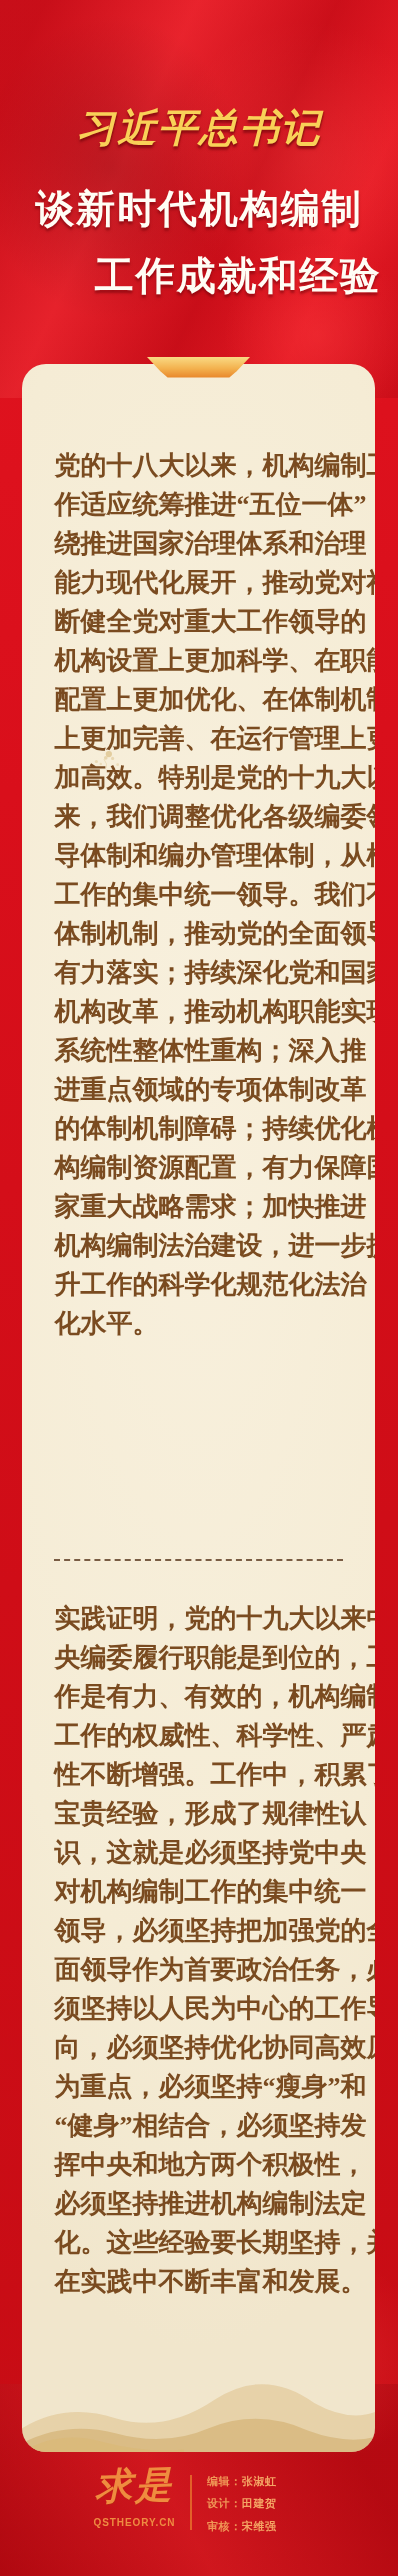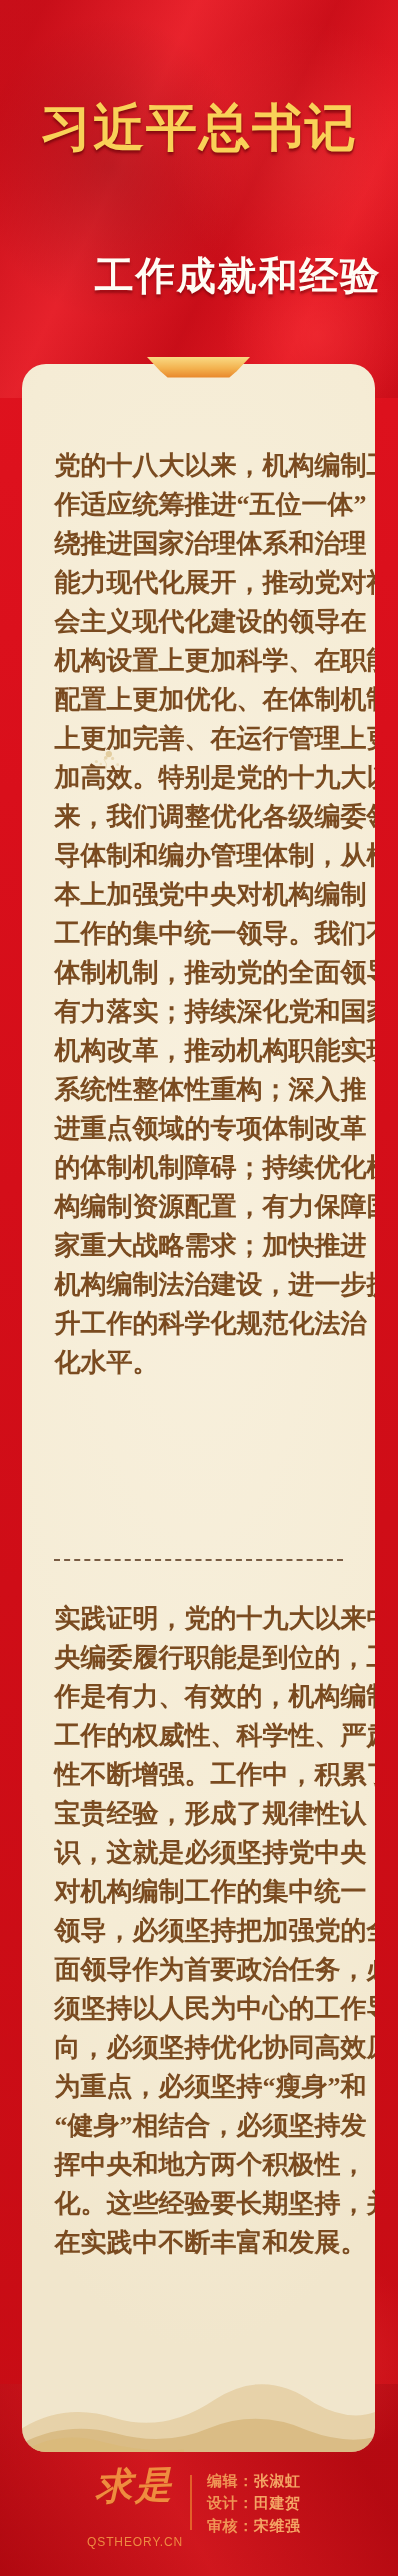--- a/index.html
+++ b/index.html
@@ -20,22 +20,22 @@
     background:linear-gradient(115deg,rgba(150,4,12,.35) 8%,rgba(255,90,90,.22) 34%,rgba(150,4,12,.30) 58%,rgba(255,70,70,.15) 78%,rgba(150,4,12,.25) 100%);}
   .fold.f4{left:187px;top:205px;width:261px;height:261px;
     background:radial-gradient(closest-side,rgba(255,60,64,.4),rgba(255,60,64,0) 72%);}
   .fold.f5{left:-37px;top:2384px;width:473px;height:224px;
     background:linear-gradient(60deg,rgba(140,3,10,.38) 10%,rgba(255,80,80,.16) 45%,rgba(140,3,10,.30) 80%);}
   .fold.f6{left:205px;top:2216px;width:261px;height:286px;
     background:radial-gradient(closest-side,rgba(255,70,70,.28),rgba(255,70,70,0) 70%);}
 
   
   .title-line{position:absolute;left:0;width:398px;text-align:center;font-weight:900;letter-spacing:1.9px;}
-  .title-1{top:98px;font-size:51px;line-height:60px;color:#f9d158;
-    text-shadow:0 3.1px 2.5px rgba(104,0,8,.6),1.2px 1.2px 0 rgba(150,30,10,.4);}
+  .title-1{top:98px;font-size:39px;line-height:60px;color:#f9d158;
+    text-shadow:0 3.1px 2.5px rgba(104,0,8,.6),1.2px 1.2px 0 rgba(150,30,10,.4);font-style:italic;}
   .title-2{top:184px;font-size:39px;line-height:49px;color:#fffdf5;
     text-shadow:0 3.1px 2.5px rgba(110,4,10,.55);}
   .title-3{top:251px;font-size:39px;line-height:49px;color:#fffdf5;
     text-shadow:0 3.1px 2.5px rgba(110,4,10,.55);padding-left:39px;}
 
   
   .card{position:absolute;left:22.4px;top:364px;width:353px;height:2088px;border-radius:24px;
     background:radial-gradient(110% 60% at 50% 35%,#f8f0dd 0%,#f5ecd5 70%,#f1e6cc 100%);
     overflow:hidden;}
   .clip-tab{position:absolute;left:147px;top:357px;width:103px;height:20.5px;z-index:3;
@@ -54,42 +54,43 @@
   .dash-rule{position:absolute;left:32px;top:1195px;width:289px;height:0;
     border-top:2.5px dashed #64432a;opacity:.85;}
 
   .mountains{position:absolute;left:0;bottom:0;width:353px;height:125px;}
 
   
   .qs-logo{position:absolute;left:87px;top:2460px;width:95px;text-align:center;
     font-size:37px;line-height:52px;font-weight:900;font-style:italic;color:#ef8c3f;
     transform:rotate(-2deg);text-shadow:0.6px 0.6px 0 rgba(170,60,10,.45);letter-spacing:2.5px;}
   .qs-sub{position:absolute;left:87px;top:2517px;width:95px;text-align:center;
-    font-size:12px;font-weight:400;letter-spacing:0.9px;color:#ee8b41;
-    font-family:"Liberation Sans","DejaVu Sans",sans-serif;margin-top:18px;}
+    font-size:10px;font-weight:700;letter-spacing:0.9px;color:#ee8b41;
+    font-family:"Liberation Sans","DejaVu Sans",sans-serif;}
   .foot-divider{position:absolute;left:190px;top:2475px;width:1.9px;height:55px;
     background:#e4692b;opacity:.9;}
-  .credits{position:absolute;left:207px;top:2470px;width:162px;font-size:15px;font-weight:700;}
+  .credits{position:absolute;left:207px;top:2470px;width:162px;font-size:11px;font-weight:700;}
   .credit-row{height:22.4px;line-height:22.4px;letter-spacing:0.6px;}
   .credit-label{color:#ef9455;}
   .credit-name{color:#f4a464;}
 </style>
 </head>
 <body>
 
 <div class="poster">
 
   <div class="fold f1"></div>
   <div class="fold f2"></div>
   <div class="fold f3"></div>
   <div class="fold f4"></div>
   <div class="fold f5"></div>
   <div class="fold f6"></div>
 
   <div class="title-line title-1">习近平总书记</div>
+  <div class="title-line title-2">谈新时代机构编制</div>
   <div class="title-line title-3">工作成就和经验</div>
 
   <div class="clip-tab"></div>
 
   <div class="card">
 
     <svg class="blossom" viewBox="0 0 70 56">
       <g fill="#c9a254">
         <circle cx="38" cy="8" r="5" opacity=".8"></circle>
         <circle cx="33" cy="14" r="3" opacity=".6"></circle>
@@ -101,28 +102,27 @@
         <circle cx="20" cy="38" r="1.6" opacity=".4"></circle>
         <path d="M30 16 Q36 24 34 30" stroke="#c9a254" stroke-width="1.4" fill="none" opacity=".5"></path>
       </g>
     </svg>
 
     <div class="para para-1">
         <div class="bline">党的十八大以来，机构编制工</div>
         <div class="bline">作适应统筹推进“五位一体”</div>
         <div class="bline">绕推进国家治理体系和治理</div>
         <div class="bline">能力现代化展开，推动党对社</div>
-        <div class="bline">会主义现代化建设的领导在</div>
+        <div class="bline">断健全党对重大工作领导的</div>
         <div class="bline">机构设置上更加科学、在职能</div>
         <div class="bline">配置上更加优化、在体制机制</div>
         <div class="bline">上更加完善、在运行管理上更</div>
         <div class="bline">加高效。特别是党的十九大以</div>
         <div class="bline">来，我们调整优化各级编委领</div>
         <div class="bline">导体制和编办管理体制，从根</div>
-        <div class="bline">本上加强党中央对机构编制</div>
         <div class="bline">工作的集中统一领导。我们不</div>
         <div class="bline">体制机制，推动党的全面领导</div>
         <div class="bline">有力落实；持续深化党和国家</div>
         <div class="bline">机构改革，推动机构职能实现</div>
         <div class="bline">系统性整体性重构；深入推</div>
         <div class="bline">进重点领域的专项体制改革，</div>
         <div class="bline">的体制机制障碍；持续优化机</div>
         <div class="bline">构编制资源配置，有力保障国</div>
         <div class="bline">家重大战略需求；加快推进</div>
         <div class="bline">机构编制法治建设，进一步提</div>
@@ -141,20 +141,21 @@
         <div class="bline">宝贵经验，形成了规律性认</div>
         <div class="bline">识，这就是必须坚持党中央</div>
         <div class="bline">对机构编制工作的集中统一</div>
         <div class="bline">领导，必须坚持把加强党的全</div>
         <div class="bline">面领导作为首要政治任务，必</div>
         <div class="bline">须坚持以人民为中心的工作导</div>
         <div class="bline">向，必须坚持优化协同高效原</div>
         <div class="bline">为重点，必须坚持“瘦身”和</div>
         <div class="bline">“健身”相结合，必须坚持发</div>
         <div class="bline">挥中央和地方两个积极性，</div>
+        <div class="bline">必须坚持推进机构编制法定</div>
         <div class="bline">化。这些经验要长期坚持，并</div>
         <div class="bline last">在实践中不断丰富和发展。</div>
       </div>
 
     <svg class="mountains" viewBox="0 0 567 200" preserveAspectRatio="none">
       <path d="M0,162 Q70,120 150,146 Q230,170 310,116 Q390,64 470,122 Q525,152 567,136 L567,200 L0,200 Z" fill="#d3ab66" opacity=".35"></path>
       <path d="M0,186 Q70,150 150,170 Q230,192 300,162 Q380,130 460,166 Q520,188 567,176 L567,200 L0,200 Z" fill="#c9a258" opacity=".45"></path>
       <path d="M0,200 Q60,164 130,184 Q200,202 260,196 L260,200 Z" fill="#dab873" opacity=".55"></path>
     </svg>
   </div>

